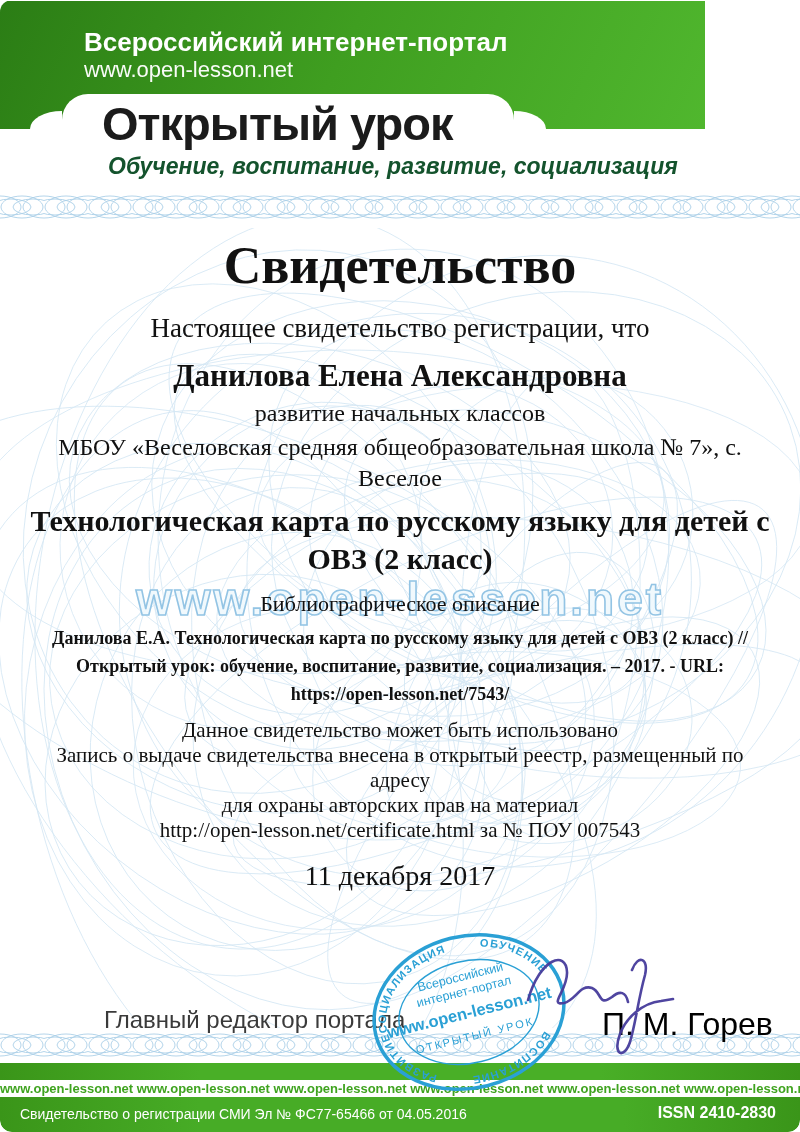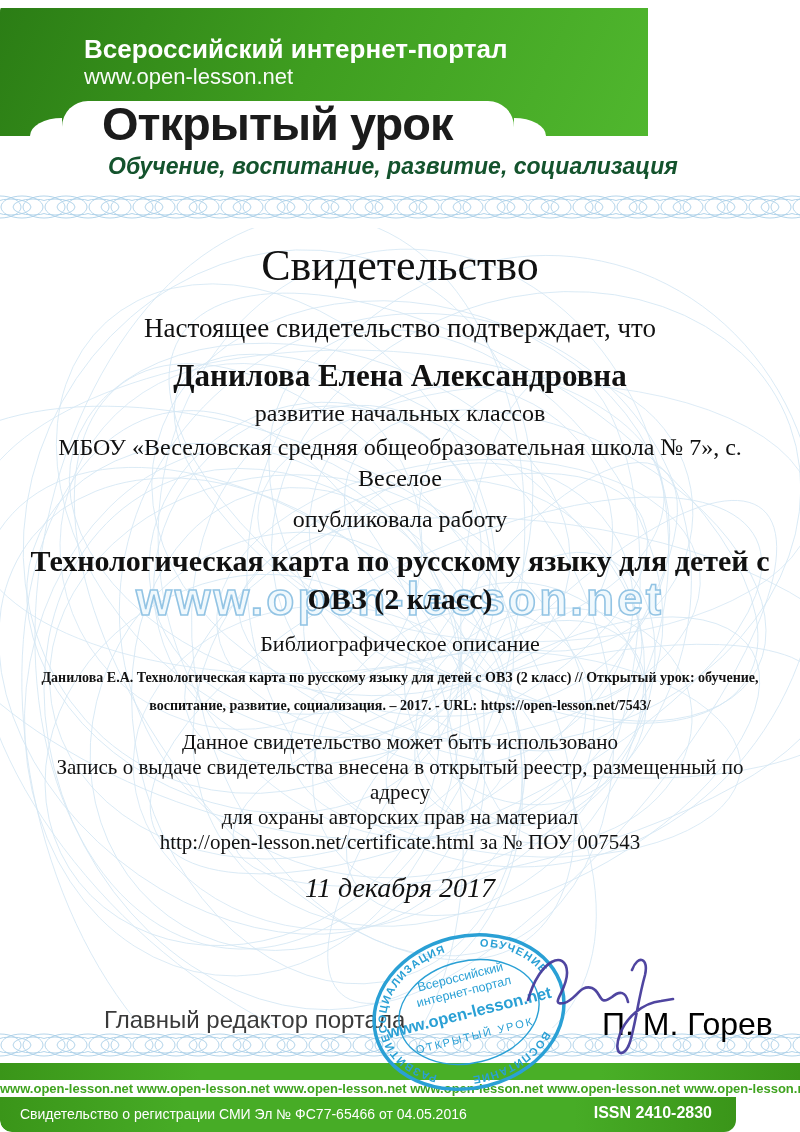--- a/index.html
+++ b/index.html
@@ -1,20 +1,20 @@
 <!DOCTYPE html>
 <html><head>
 <meta charset="utf-8">
 <style>
   html,body{margin:0;padding:0;background:#ffffff;}
   .page{position:relative;width:800px;height:1132px;background:#ffffff;overflow:hidden;
         border-radius:12px;font-family:"Liberation Sans",sans-serif;}
 
   
-  .header{position:absolute;left:0;top:8px;width:648px;height:128px;
+  .header{position:absolute;left:0;top:1px;width:705px;height:128px;
           background:linear-gradient(115deg,#2b7d15 0%,#3f9e20 48%,#50b72e 100%);}
   .portal-title{position:absolute;left:84px;top:26px;font-size:26px;font-weight:bold;color:#ffffff;}
   .portal-url{position:absolute;left:84px;top:56px;font-size:22px;color:#ffffff;opacity:.97;}
   .tab{position:absolute;left:62px;top:93px;width:452px;height:37px;background:#ffffff;
        border-radius:26px 26px 0 0;}
   .flare{position:absolute;top:110px;width:32px;height:18px;background:#ffffff;}
   .flare.l{left:30px;border-top-left-radius:32px 18px;}
   .flare.r{left:514px;border-top-right-radius:32px 18px;}
   .site-name{position:absolute;left:102px;top:96px;font-size:47px;font-weight:bold;
              letter-spacing:-1px;color:#1b1b1b;z-index:3;}
@@ -27,46 +27,46 @@
   .band-bottom{top:1032px;}
   .rosette{position:absolute;left:0;top:228px;z-index:0;}
   .watermark{position:absolute;left:0;top:572px;width:800px;text-align:center;z-index:2;
              font-size:46px;font-weight:bold;letter-spacing:3px;
              color:rgba(240,248,253,0.92);-webkit-text-stroke:1.6px #93c4e4;}
 
   
   .content{position:absolute;left:30px;top:234px;width:740px;text-align:center;z-index:3;
            font-family:"Liberation Serif",serif;color:#111111;}
   .content p{margin:0;}
-  .cert-title{font-size:44px;font-weight:normal;line-height:64px;margin:0;}
+  .cert-title{font-size:52px;font-weight:bold;line-height:64px;margin:0;}
   .intro{font-size:27px;line-height:32px;margin-top:14px !important;}
   .person{font-size:31px;font-weight:bold;line-height:36px;margin-top:14px !important;}
   .role{font-size:24px;line-height:30px;margin-top:4px !important;}
   .school{font-size:24px;line-height:31px;margin-top:4px !important;}
   .published{font-size:24px;line-height:30px;margin-top:10px !important;}
   .work-title{font-size:30px;font-weight:bold;line-height:38px;margin-top:8px !important;}
   .bib-label{font-size:22px;line-height:28px;margin-top:12px !important;}
-  .bib-text{font-size:14px;font-weight:bold;line-height:28px;margin:6px auto 0 !important;max-width:726px;}
+  .bib-text{font-size:18px;font-weight:bold;line-height:28px;margin:6px auto 0 !important;max-width:726px;}
   .usage{font-size:21px;line-height:25px;}
   .usage.first{margin-top:10px !important;}
-  .cert-date{font-size:28px;font-style:italic;line-height:34px;margin-top:16px !important;}
+  .cert-date{font-size:28px;line-height:34px;margin-top:16px !important;}
 
   
   .editor-label{position:absolute;left:104px;top:1006px;font-size:24px;color:#3a3a3a;z-index:3;}
   .editor-name{position:absolute;left:602px;top:1006px;font-size:32px;color:#000000;z-index:3;}
   .stamp{position:absolute;left:362px;top:926px;z-index:5;}
   .signature{position:absolute;left:520px;top:938px;z-index:6;}
 
   
   .green-strip{position:absolute;left:0;top:1063px;width:800px;height:17px;z-index:3;
                background:linear-gradient(90deg,#3a9519 0%,#49af27 25%,#49af27 75%,#3a9519 100%);}
   .links-row{position:absolute;left:0;top:1080px;width:800px;height:17px;z-index:3;
              background:#ffffff;color:#3fa31f;font-size:13px;font-weight:bold;line-height:17px;
              white-space:nowrap;overflow:hidden;text-align:center;}
-  .footer-bar{position:absolute;left:0;top:1097px;width:736px;height:35px;z-index:7;
+  .footer-bar{position:absolute;left:0;top:1097px;width:800px;height:35px;z-index:7;
               background:linear-gradient(90deg,#3a9519 0%,#47ac26 25%,#47ac26 78%,#3a9519 100%);
               border-radius:0 0 12px 12px;}
   .footer-reg{position:absolute;left:20px;top:9px;font-size:14px;color:#ffffff;}
   .footer-issn{position:absolute;right:24px;top:7px;font-size:16px;font-weight:bold;color:#ffffff;}
 </style>
 </head>
 <body>
 
 <div class="page">
 
@@ -149,25 +149,24 @@
           <ellipse cx="0" cy="13" rx="21" ry="11"></ellipse>
           <ellipse cx="44" cy="13" rx="21" ry="11"></ellipse>
         </g>
       </pattern>
     </defs>
     <rect x="0" y="0" width="800" height="26" fill="url(#chain)"></rect>
   </svg>
 
   <div class="content">
     <p class="cert-title">Свидетельство</p>
-    <p class="intro">Настоящее свидетельство подтверждает, что</p>
+    <p class="intro">Настоящее свидетельство регистрации, что</p>
     <p class="person">Данилова Елена Александровна</p>
     <p class="role">развитие начальных классов</p>
     <p class="school">МБОУ «Веселовская средняя общеобразовательная школа № 7», с. Веселое</p>
-    <p class="published">опубликовала работу</p>
     <p class="work-title">Технологическая карта по русскому языку для детей с ОВЗ (2 класс)</p>
     <p class="bib-label">Библиографическое описание</p>
     <p class="bib-text">Данилова Е.А. Технологическая карта по русскому языку для детей с ОВЗ (2 класс) // Открытый урок: обучение, воспитание, развитие, социализация. – 2017. - URL: https://open-lesson.net/7543/</p>
     <p class="usage first">Данное свидетельство может быть использовано</p>
     <p class="usage">Запись о выдаче свидетельства внесена в открытый реестр, размещенный по адресу</p>
     <p class="usage">для охраны авторских прав на материал</p>
     <p class="usage">http://open-lesson.net/certificate.html за № ПОУ 007543</p>
     <p class="cert-date">11 декабря 2017</p>
   </div>
 

